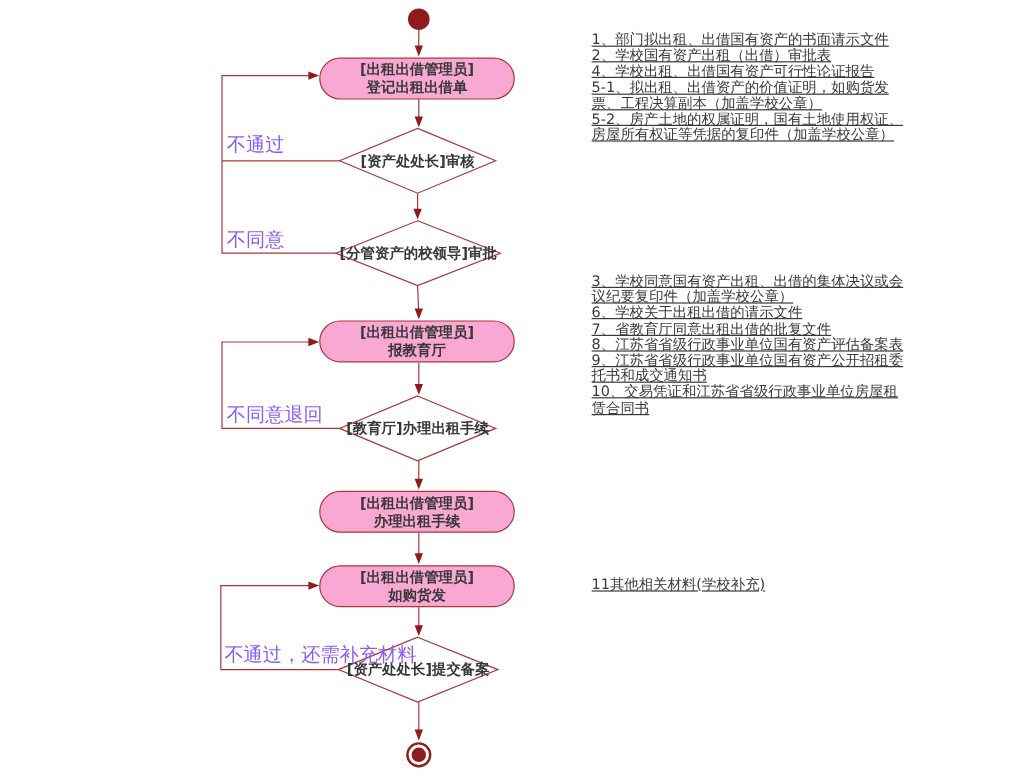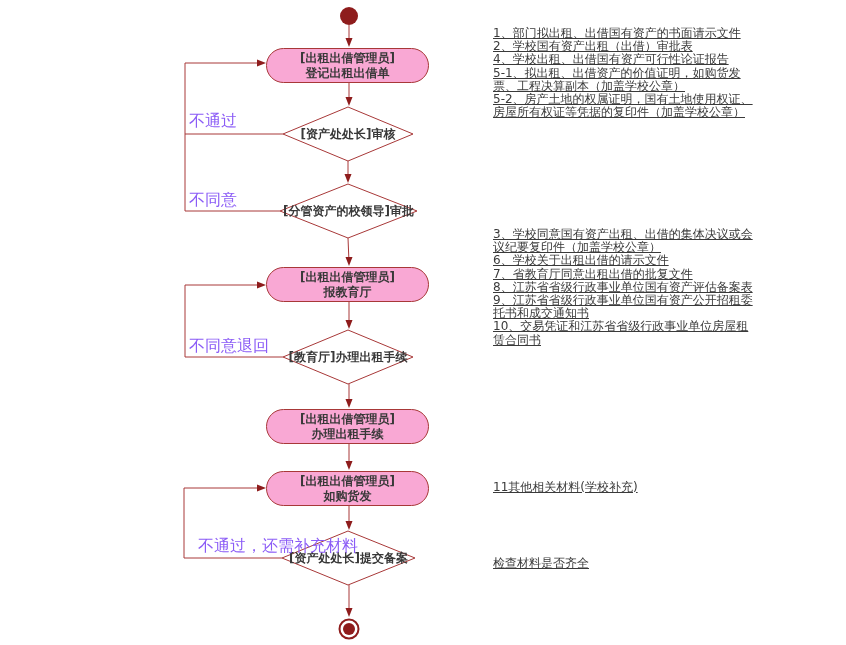--- a/index.html
+++ b/index.html
@@ -32,21 +32,21 @@
   .dec3 { left:283px; top:330px; width:130px; height:54px;text-align:center; }
   .dec4 { left:282px; top:531px; width:133px; height:54px; }
   
   .edge-label {
     position:absolute; font-size:16px; color:#8b5cf6; white-space:nowrap;
     line-height:13px;
   }
   .el1 { left:189px; top:114px; }
   .el2 { left:189px; top:193px; }
   .el3 { left:189px; top:339px; }
-  .el4 { left:198px; top:539px; }
+  .el4 { left:187px; top:539px; }
   
   .note {
     position:absolute; left:493px; width:350px; font-size:12px; color:#3a3a3a;
     line-height:13.2px; white-space:pre-line;text-decoration:underline;
   }
   .note1 { top:27px; }
   .note2 { top:228px; }
   .note3 { top:481px; }
   .note4 { top:557px; }
 </style>
@@ -153,15 +153,14 @@
   <div class="note note2">3、学校同意国有资产出租、出借的集体决议或会
 议纪要复印件（加盖学校公章）
 6、学校关于出租出借的请示文件
 7、省教育厅同意出租出借的批复文件
 8、江苏省省级行政事业单位国有资产评估备案表
 9、江苏省省级行政事业单位国有资产公开招租委
 托书和成交通知书
 10、交易凭证和江苏省省级行政事业单位房屋租
 赁合同书</div>
   <div class="note note3">11其他相关材料(学校补充)</div>
-  <div class="note note4">检查材料是否齐全</div>
 
 </div>
 
 </body></html>

